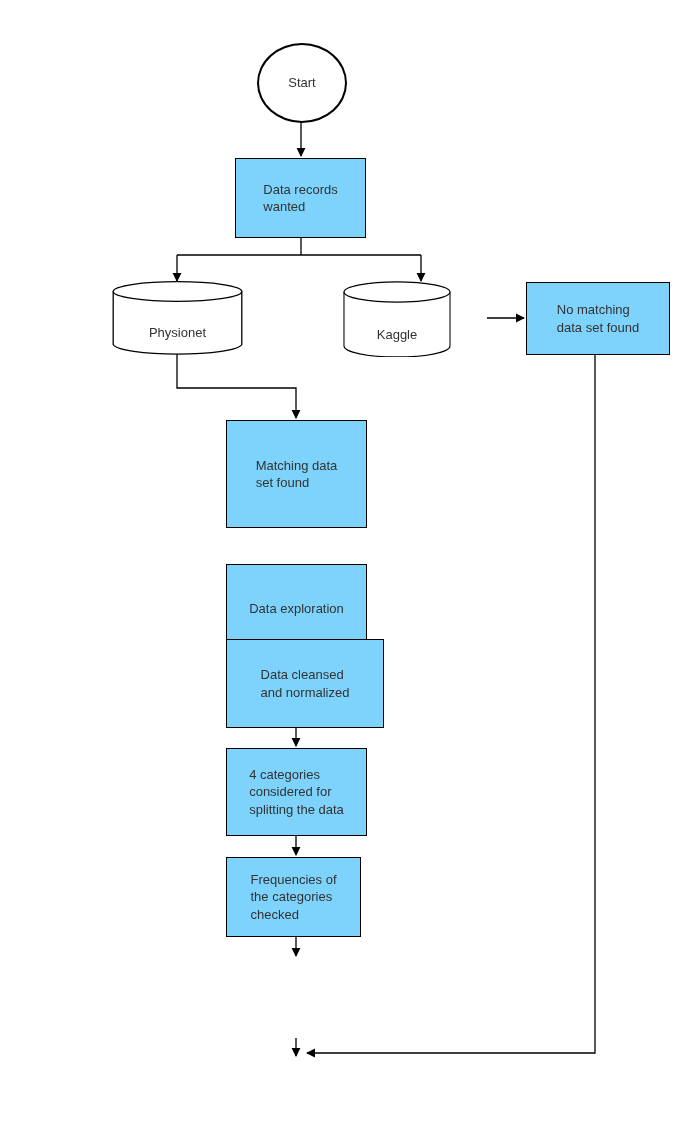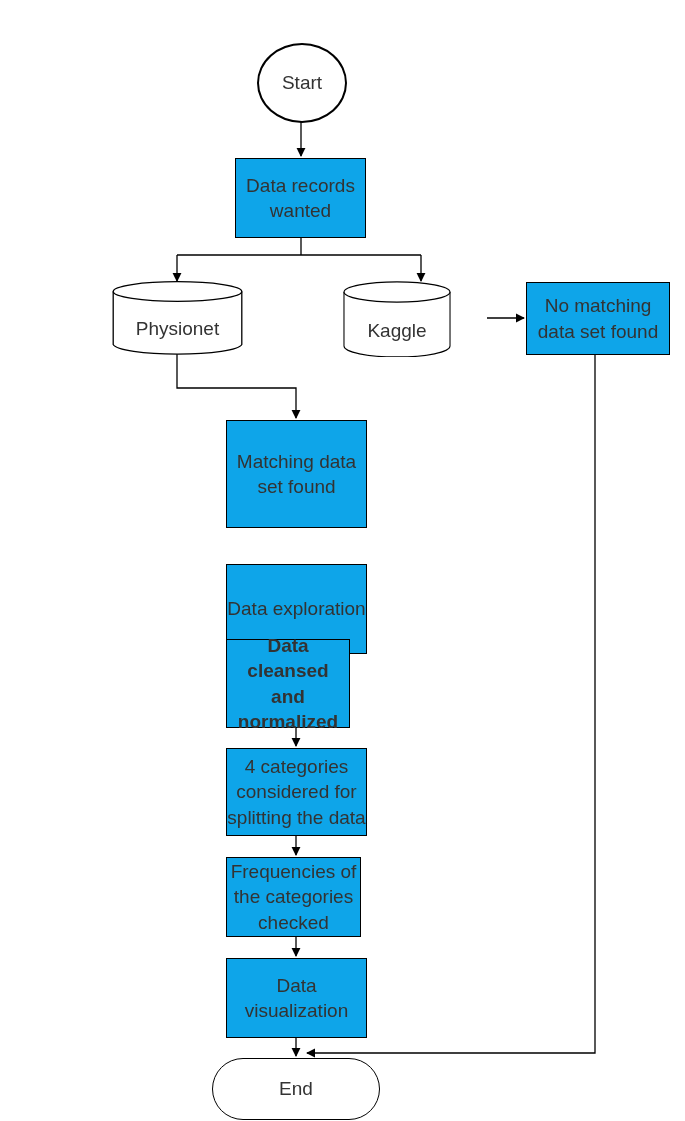--- a/index.html
+++ b/index.html
@@ -24,29 +24,28 @@
     top: 0;
     width: 685px;
     height: 1121px;
   }
   .node {
     position: absolute;
     box-sizing: border-box;
     display: flex;
     align-items: center;
     justify-content: center;
-    text-align: center;
     color: #333333;
-    font-size: 19px;
+    font-size: 13px;
     line-height: 1.32;
     white-space: pre-line;
   }
   .node-process {
     border: 1.2px solid #000000;
-    background: #0ea5e9;
+    background: #7dd3fc;
   }
   .node-start {
     border: 2px solid #000000;
     border-radius: 50%;
     background: #ffffff;
   }
   .node-end {
     border: 1.4px solid #000000;
     border-radius: 999px;
     background: #ffffff;
@@ -139,39 +138,32 @@
 
   <div class="node node-process" style="left:226px; top:420px; width:141px; height:108px;">
     <span>Matching data
 set found</span>
   </div>
 
   <div class="node node-process" style="left:226px; top:528px; width:141px; height:90px;margin-top:36px;">
     <span>Data exploration</span>
   </div>
 
-  <div class="node node-process" style="left:226px; top:639px; width:124px; height:89px;font-weight:bold;">
+  <div class="node node-process" style="left:226px; top:639px; width:158px; height:89px;">
     <span>Data cleansed
 and normalized</span>
   </div>
 
   <div class="node node-process" style="left:226px; top:748px; width:141px; height:88px;">
     <span>4 categories
 considered for
 splitting the data</span>
   </div>
 
   <div class="node node-process" style="left:226px; top:857px; width:135px; height:80px;">
     <span>Frequencies of
 the categories
 checked</span>
   </div>
 
-  <div class="node node-process" style="left:226px; top:958px; width:141px; height:80px;">
-    <span>Data
-visualization</span>
-  </div>
 
-  <div class="node node-end" style="left:212px; top:1058px; width:168px; height:62px;">
-    <span>End</span>
-  </div>
 
 </div>
 
 </body></html>

